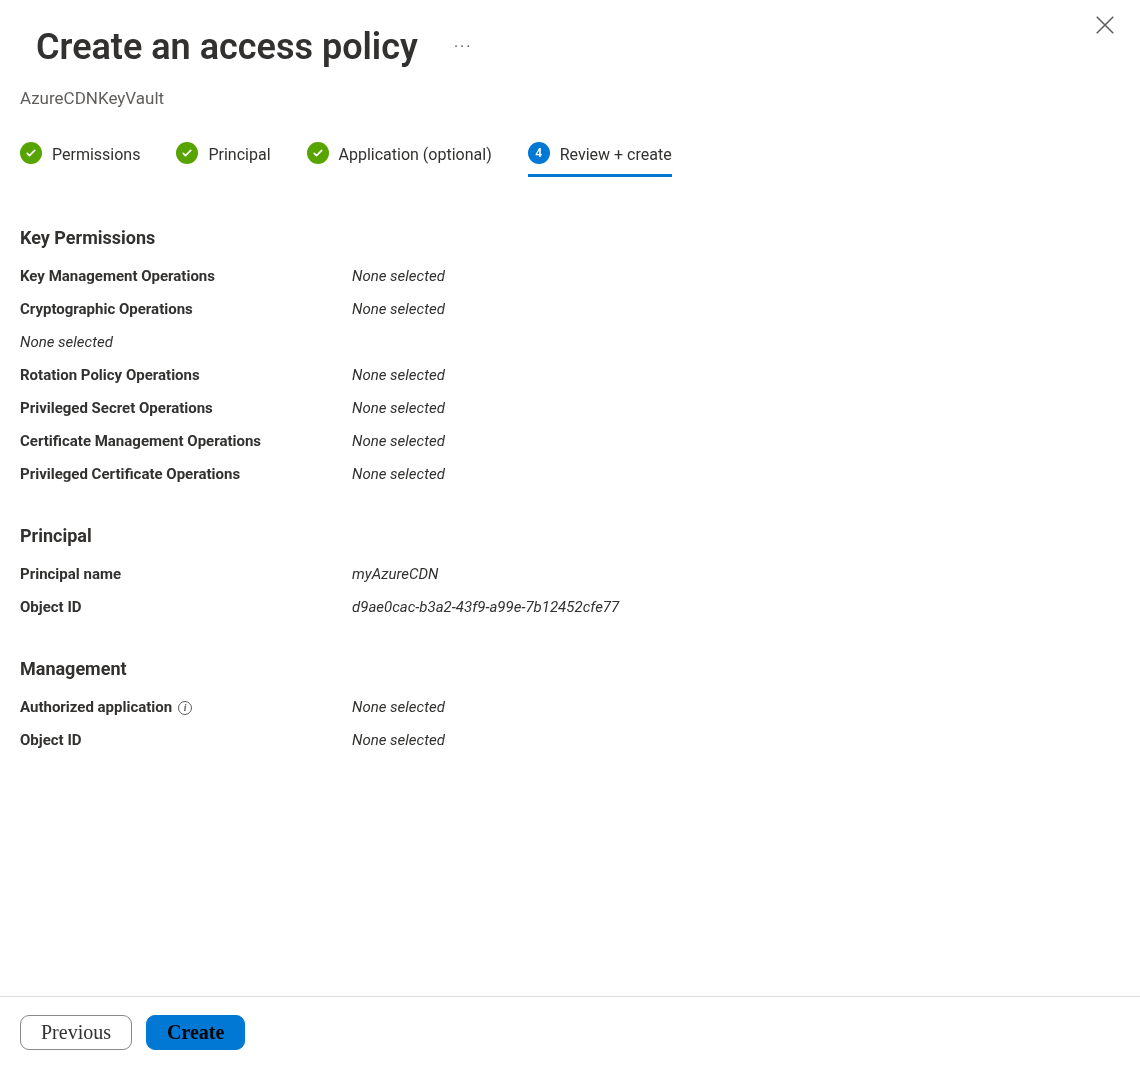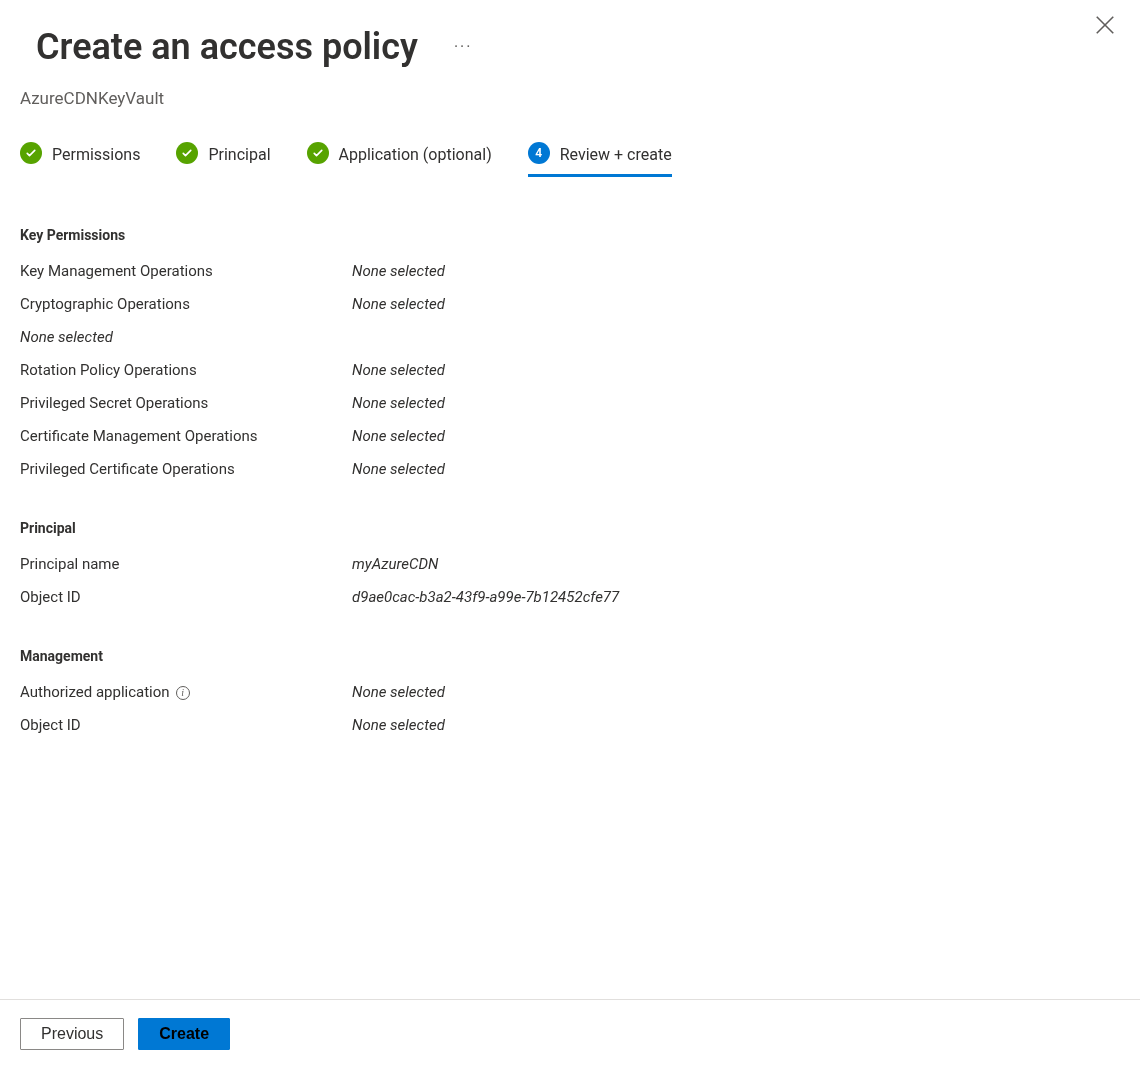--- a/index.html
+++ b/index.html
@@ -73,40 +73,41 @@
     width: 22px; height: 22px;
     border-radius: 50%;
     font-size: 12px;
     color: #fff;
     flex-shrink: 0;
   }
   .badge-complete { background: #57a300; }
   .badge-complete svg { width: 12px; height: 12px; display:block; }
   .badge-current { background: #0078d4; font-weight: 600; }
   .section-title {
-    font-size: 14px;
+    font-size: 18px;
     font-weight: 700;
     margin-top: 40px;
     margin-bottom: 18px;
     color: #323130;
   }
   .section-title.first { margin-top: 50px; }
   .kv-row {
     display: flex;
     font-size: 15px;
     color: #323130;
     line-height: 1.4;
     margin-bottom: 12px;
   }
   .kv-label {
     width: 332px;
     flex-shrink: 0;
     display: flex;
     align-items: center;
     gap: 6px;
+    font-weight: bold;
   }
   .kv-value { flex: 1; font-style: italic; }
   .info-icon {
     display: inline-flex;
     width: 14px; height: 14px;
     border: 1px solid #605e5c;
     border-radius: 50%;
     align-items: center;
     justify-content: center;
     font-size: 10px;
@@ -117,24 +118,24 @@
   }
   .footer {
     position: absolute;
     bottom: 0; left: 0; right: 0;
     border-top: 1px solid #e1dfdd;
     padding: 18px 20px 24px 20px;
     display: flex;
     gap: 14px;
   }
   button.action {
-    font-family: Liberation Sans, sans-serif;
-    font-size: 16px;
+    font-family: Liberation Serif, serif;
+    font-size: 20px;
     padding: 5px 20px;
-    border-radius: 1px;
+    border-radius: 9px;
     cursor: pointer;
     min-height: 32px;
   }
   button.secondary {
     background: #fff;
     border: 1px solid #8a8886;
     color: #323130;
   }
   button.primary {
     background: #0078d4;

